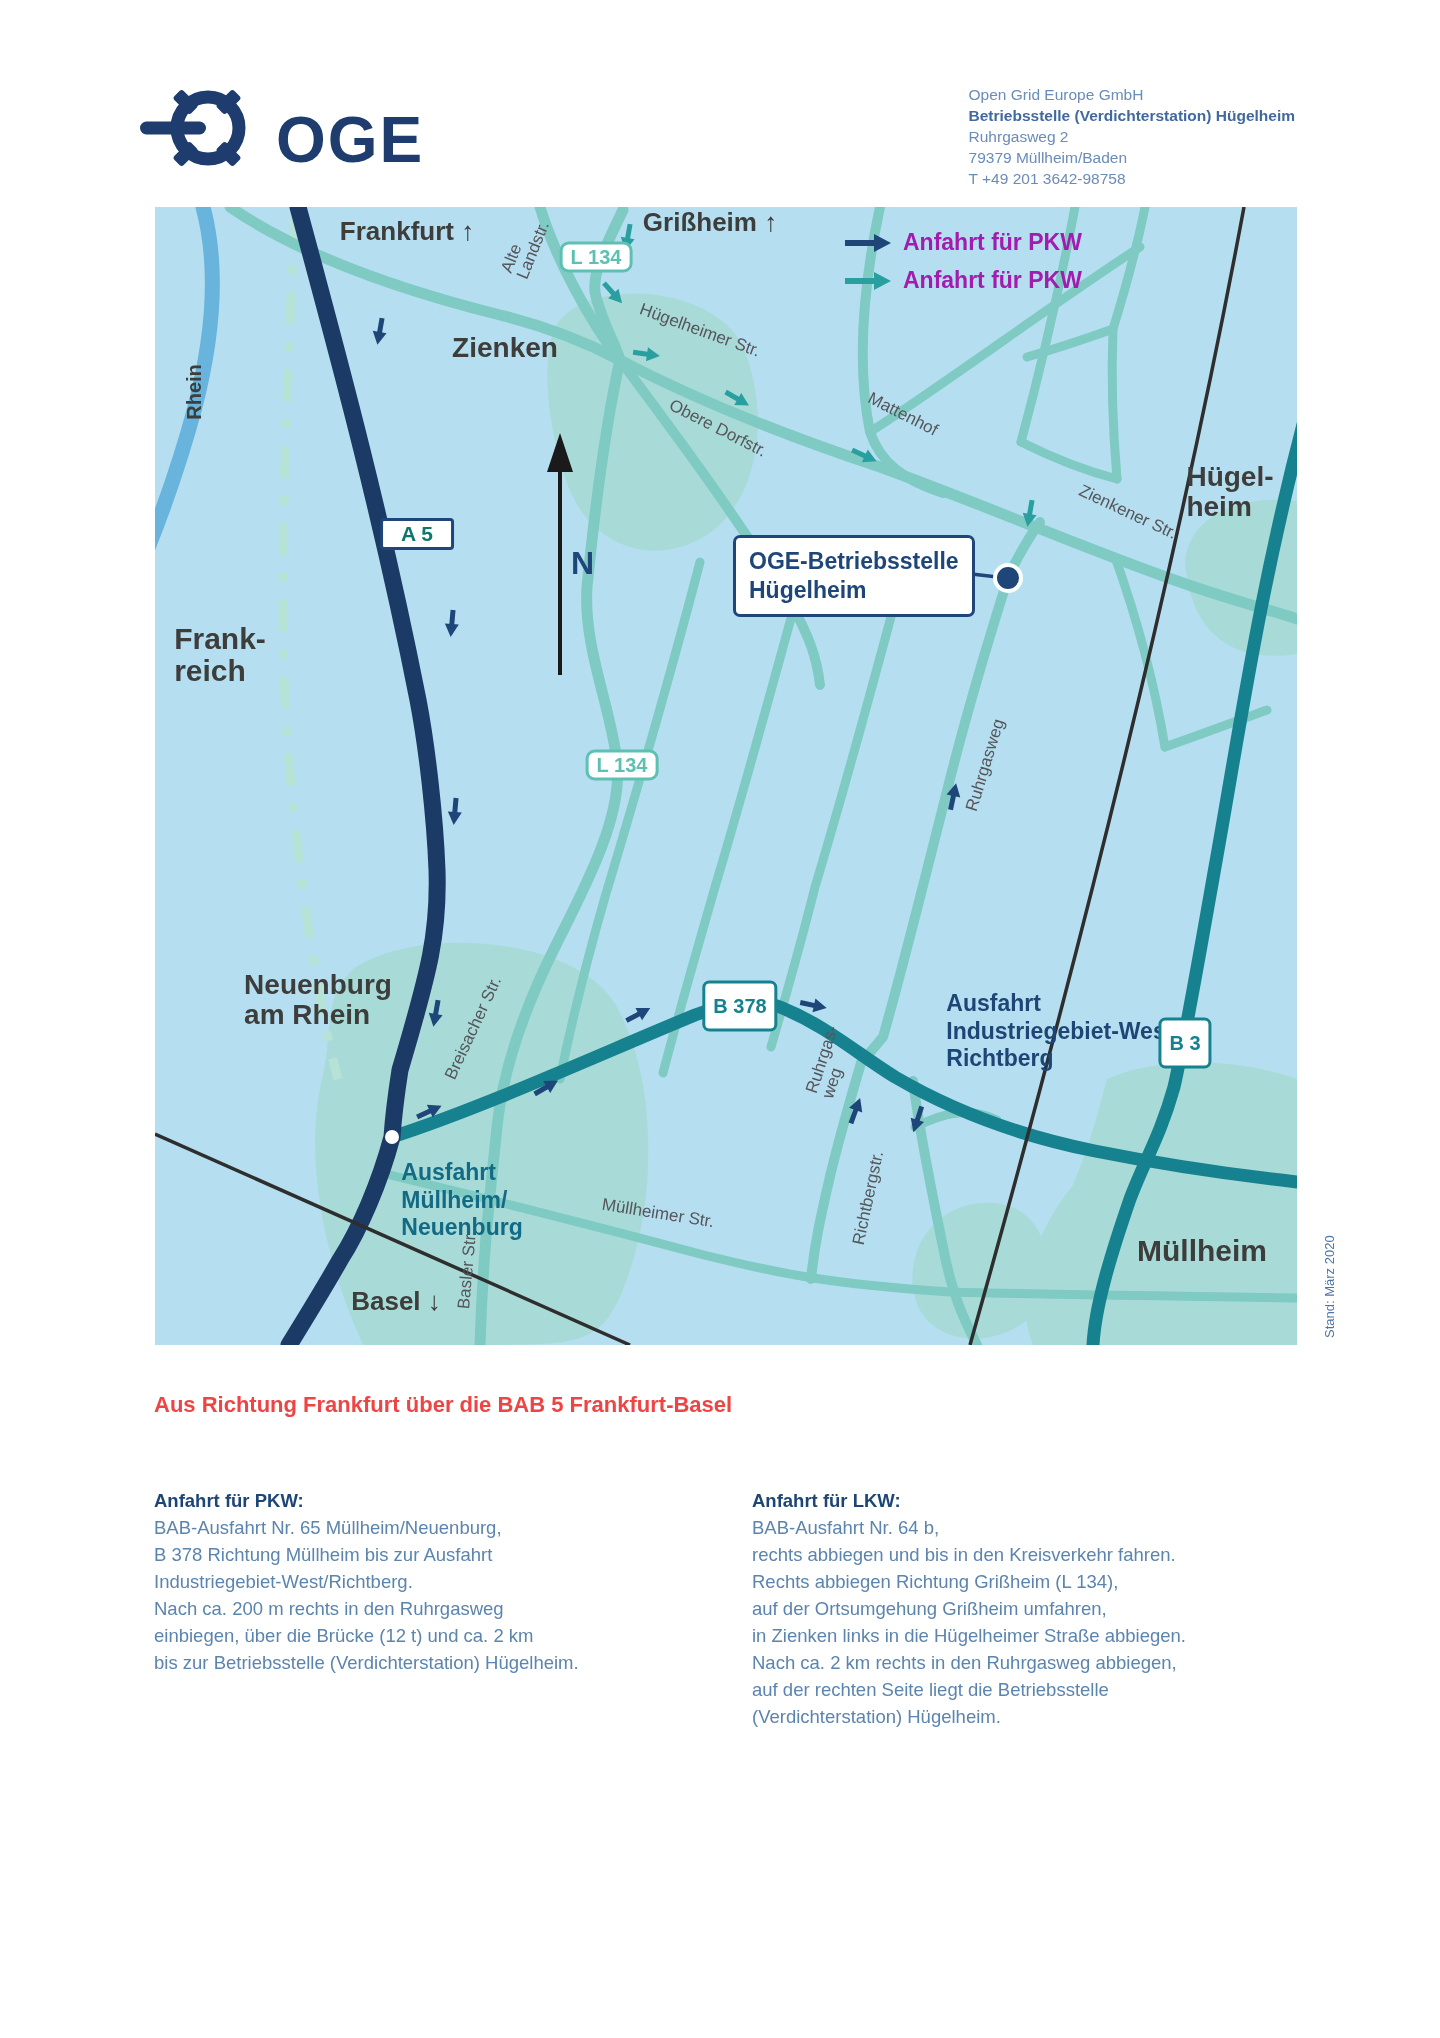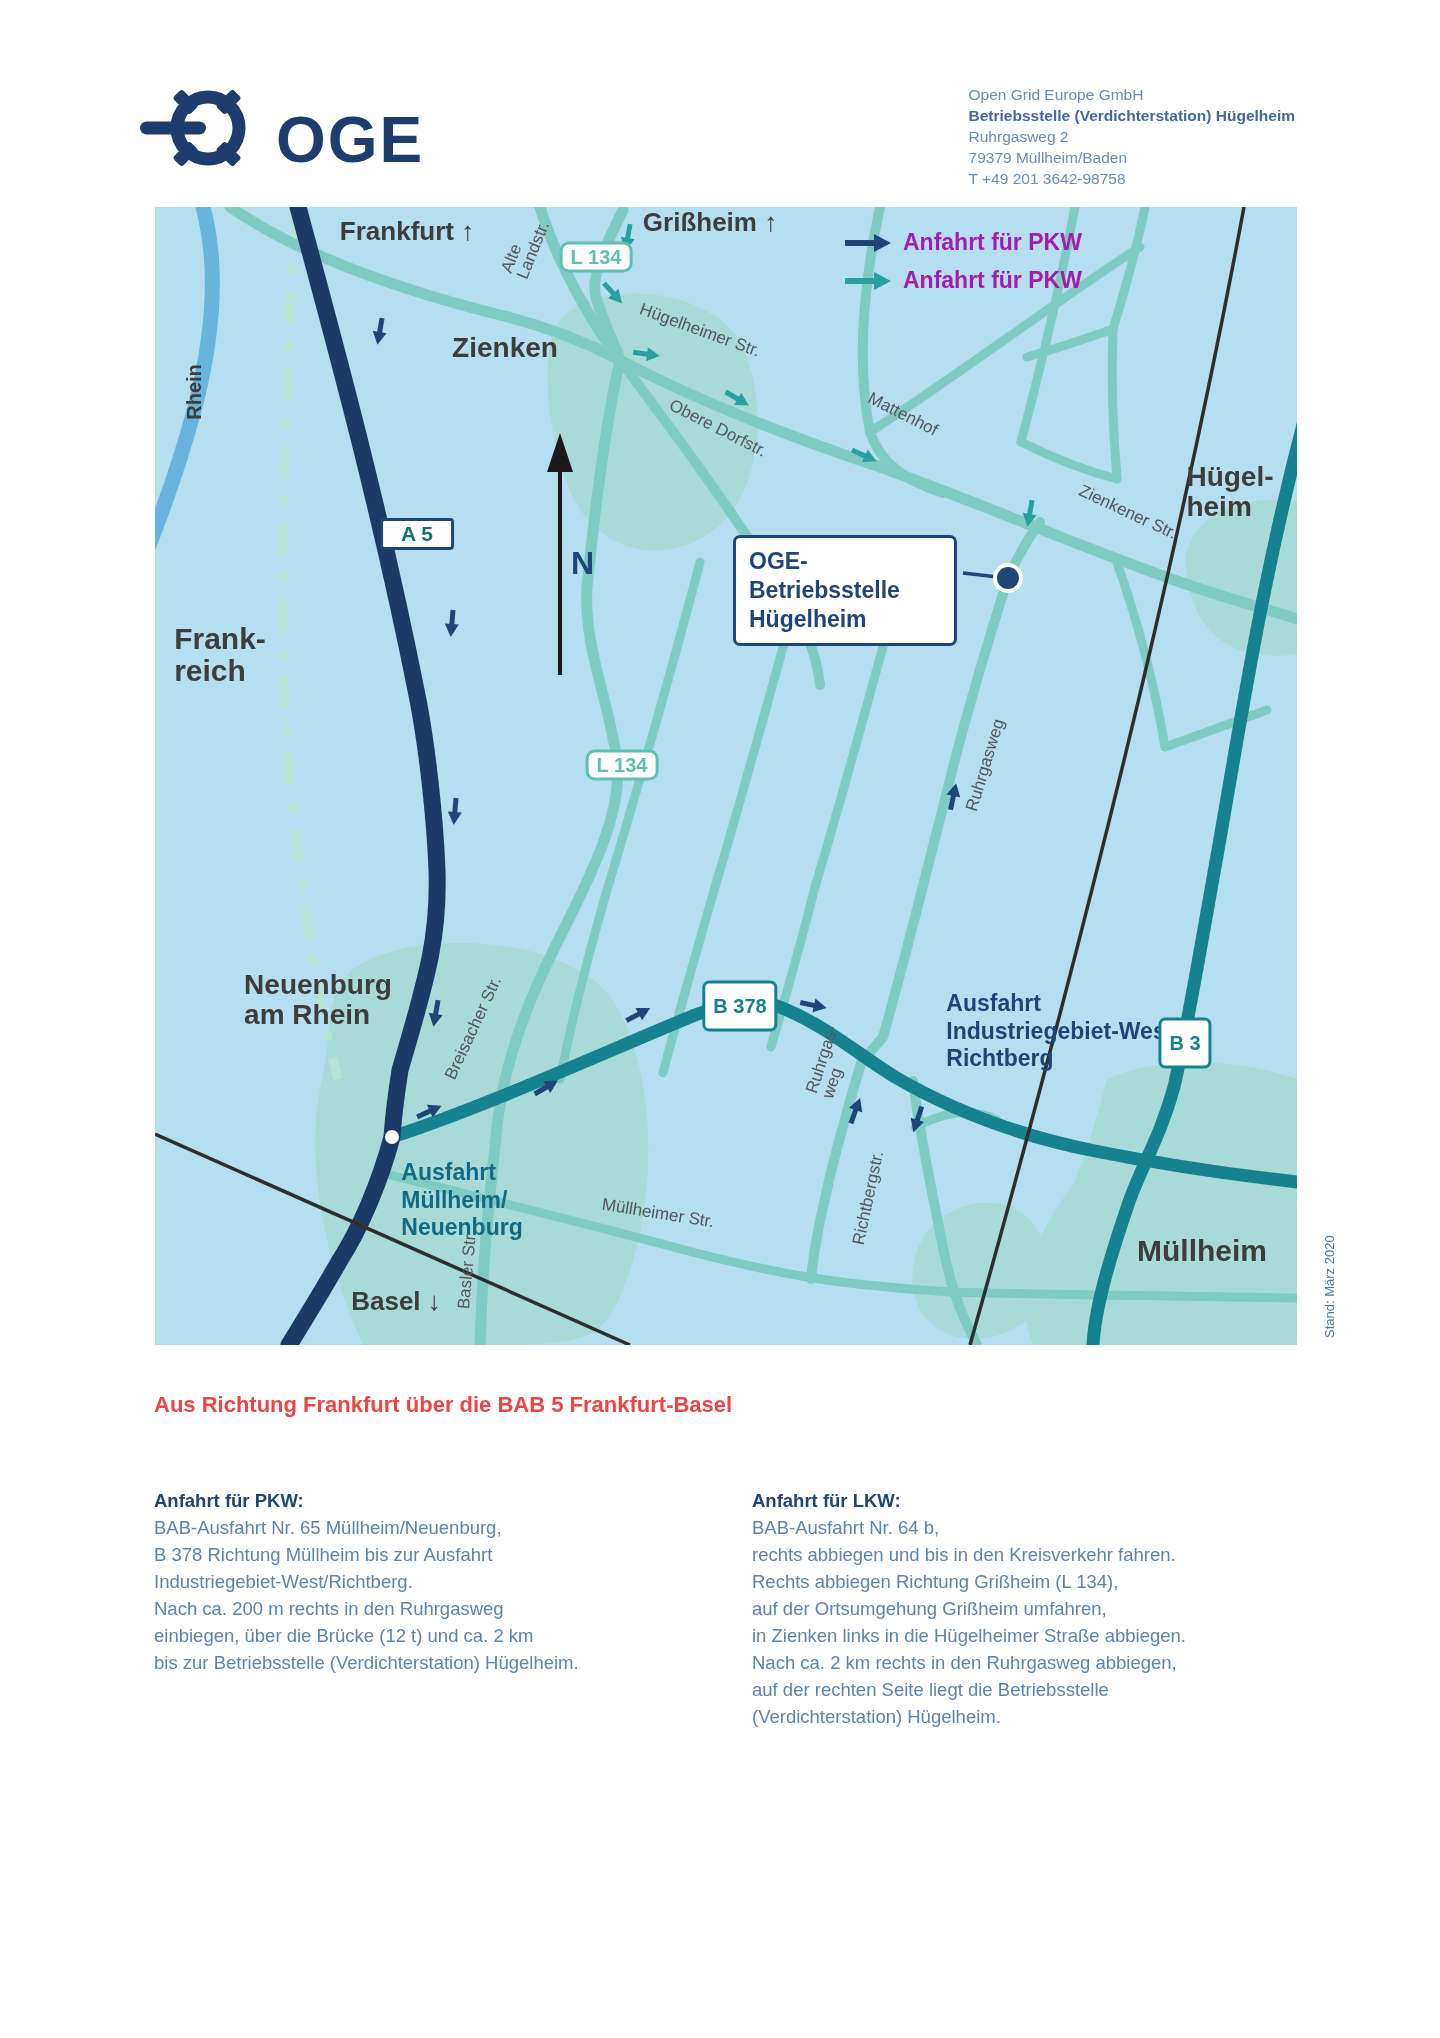--- a/index.html
+++ b/index.html
@@ -18,21 +18,21 @@
   .town-lg{font-size:30px;}
   .street{font-size:17px;font-weight:500;color:#55565a;white-space:pre-line;line-height:1.0;}
   .dest{font-weight:bold;font-size:23px;line-height:1.2;text-align:left;}
   .dest-navy{color:#1d4575;}
   .dest-petrol{color:#136a84;}
   .badge{position:absolute;transform:translate(-50%,-50%);background:#fff;font-weight:bold;white-space:nowrap;}
   .badge-a{border:3px solid #1e4679;color:#0f766e;border-radius:4px;font-size:21px;padding:1px 18px;}
   .badge-l{border:3px solid #5ec0b2;color:#5ec0b2;border-radius:9px;font-size:20px;padding:1px 8px;}
   .badge-b{border:3px solid #17828f;color:#17828f;border-radius:7px;font-size:20px;padding:11px 8px;}
   .legend-txt{position:absolute;font-size:23px;font-weight:bold;color:#a21caf;}
-  #callout{position:absolute;left:578px;top:328px;width:224px;box-sizing:border-box;background:#fff;
+  #callout{position:absolute;left:578px;top:328px;width:242px;box-sizing:border-box;background:#fff;
            border:3px solid #1e4679;border-radius:7px;padding:9px 13px;font-size:23px;font-weight:bold;
            color:#1e4679;line-height:29px;white-space:pre-line;}
   #compass-n{position:absolute;left:416px;top:338px;font-size:32px;font-weight:bold;color:#1e4679;}
   #stand{position:absolute;left:1322px;top:1188px;height:150px;width:18px;writing-mode:vertical-rl;
          transform:rotate(180deg);font-size:13px;color:#4f74a6;}
   
   #dir-head{position:absolute;left:154px;top:1392px;font-size:22px;font-weight:bold;color:#ef4444;}
   .col{position:absolute;top:1460px;width:560px;font-size:18.5px;line-height:27px;color:#5b84ae;white-space:pre-line;}
   .col .title{font-weight:bold;color:#1d4575;display:block;}
   #col-pkw{left:154px;}

